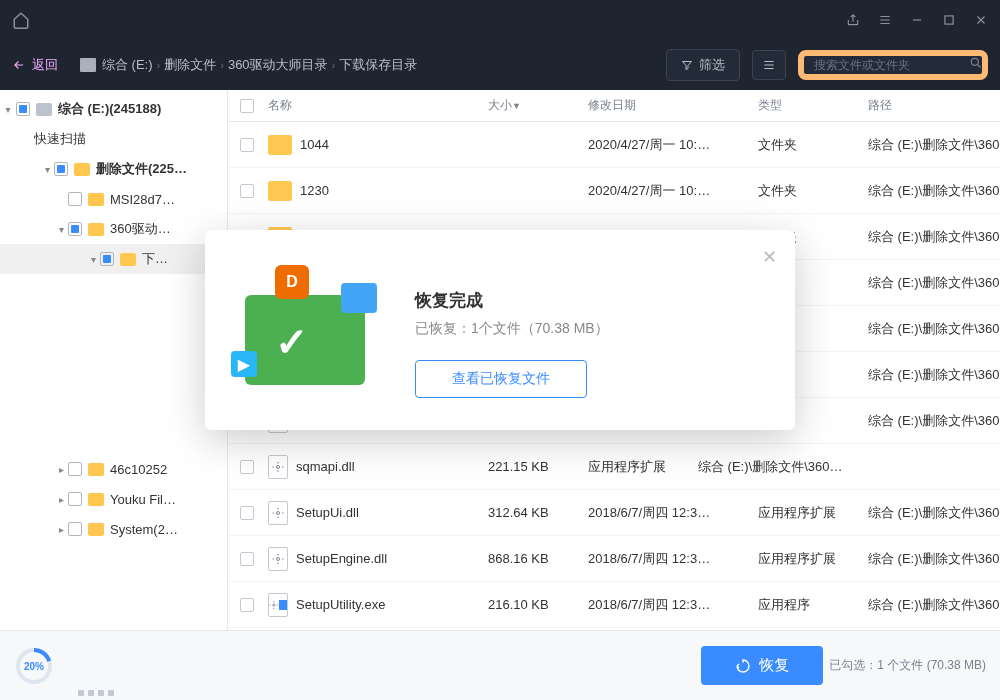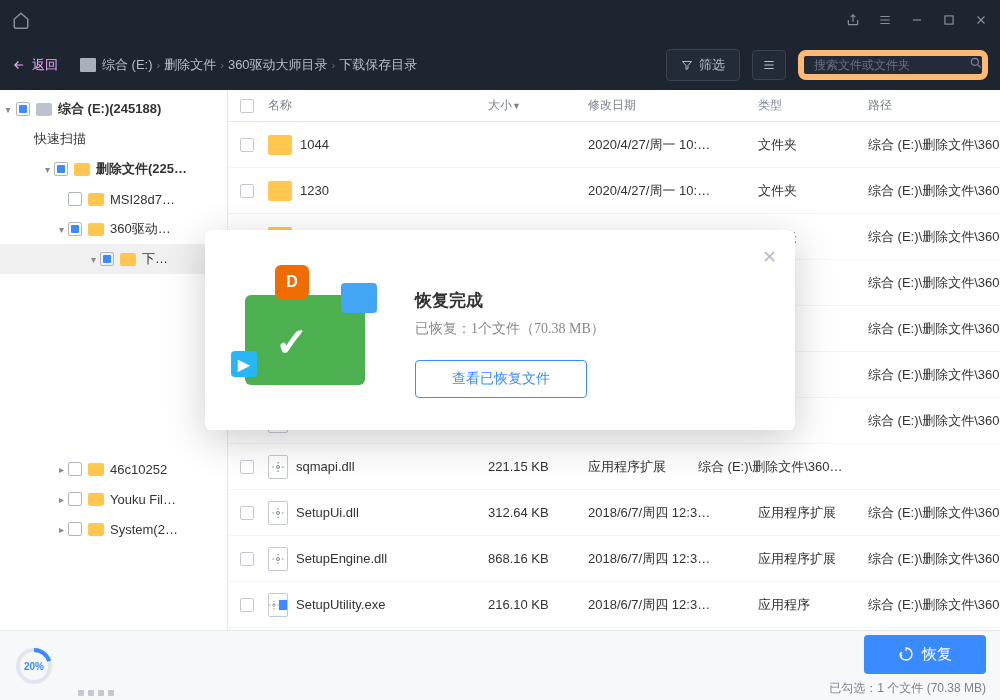--- a/index.html
+++ b/index.html
@@ -60,39 +60,39 @@
 .ffile.exe::after { content: ""; width: 10px; height: 10px; background: #3a8bff; }
 .sort-ind { font-size: 9px; color: #7a828f; margin-left: auto; margin-right: 12px; }
 
 
 .footer { height: 70px; background: #f7f8fa; border-top: 1px solid #e6e8eb; display: flex; align-items: center; padding: 0 14px; }
 .spinner { width: 40px; height: 40px; border-radius: 50%; position: relative; margin-right: 16px; }
 .spinner svg { width: 40px; height: 40px; }
 .spinner-txt { position: absolute; top: 50%; left: 50%; transform: translate(-50%, -50%); font-size: 10px; color: #3a8bff; font-weight: 600; }
 .scan-info .t1 { font-size: 14px; font-weight: 600; color: #333; margin-bottom: 4px; }
 .scan-info .t2 { font-size: 12px; color: #7a828f; }
-.footer-right { margin-left: auto; display: flex; flex-direction: column; align-items: flex-end; gap: 6px; }
+.footer-right { margin-left: auto; display: flex; align-items: center; gap: 6px; }
 .recover-btn { background: #3a8bff; color: #fff; border: none; border-radius: 4px; padding: 10px 34px; font-size: 15px; display: flex; align-items: center; gap: 8px; cursor: pointer; }
 .sel-info { font-size: 12px; color: #7a828f; }
 .dots { display: flex; gap: 4px; margin-left: 8px; align-self: flex-end; margin-bottom: 4px; }
 .dots span { width: 6px; height: 6px; background: #c4c9d1; border-radius: 1px; }
 
 
 .overlay { position: absolute; inset: 0; background: rgba(0,0,0,0); display: flex; align-items: center; justify-content: center; pointer-events: none; }
 .modal { width: 590px; height: 200px; background: #fff; border-radius: 6px; box-shadow: 0 10px 40px rgba(0,0,0,0.2); display: flex; align-items: center; padding: 20px 30px; position: relative; pointer-events: auto; margin-top: -40px; }
 .modal-close { position: absolute; top: 16px; right: 18px; color: #b8bec8; cursor: pointer; font-size: 18px; }
 .modal-ill { width: 150px; height: 130px; position: relative; margin-right: 30px; }
 .modal-ill .bigfolder { position: absolute; bottom: 10px; left: 10px; width: 120px; height: 90px; background: #4caf50; border-radius: 6px; }
 .modal-ill .check { position: absolute; bottom: 30px; left: 40px; color: #fff; font-size: 40px; font-weight: 700; }
 .modal-ill .badge-o { position: absolute; top: 0; left: 40px; width: 34px; height: 34px; background: #ef6c00; border-radius: 6px; display:flex; align-items:center; justify-content:center; color:#fff; font-weight:700; }
 .modal-ill .badge-b { position: absolute; top: 18px; right: 8px; width: 36px; height: 30px; background: #42a5f5; border-radius: 4px; }
 .modal-ill .badge-p { position: absolute; bottom: 18px; left: -4px; width: 26px; height: 26px; background: #29b6f6; border-radius: 4px; display:flex; align-items:center; justify-content:center; color:#fff; }
 .modal-body { flex: 1; }
 .modal-body h3 { font-size: 17px; color: #333; margin-bottom: 8px; margin-top: 26px; }
-.modal-body p { font-size: 14px; color: #888; margin-bottom: 22px; font-family: Liberation Serif, serif; }
+.modal-body p { font-size: 14px; color: #888; margin-bottom: 22px; }
 .modal-btn { border: 1px solid #3a8bff; color: #3a8bff; background: #fff; padding: 9px 36px; border-radius: 4px; font-size: 14px; cursor: pointer; }
 </style>
 </head>
 <body>
 
 <div class="titlebar">
   <div class="titlebar-left">
     <span class="tb-icon home-icon">
       <svg viewBox="0 0 24 24" fill="none" stroke="currentColor" stroke-width="2">
           <path d="M3 11l9-8 9 8v10a2 2 0 01-2 2H5a2 2 0 01-2-2z"></path>

